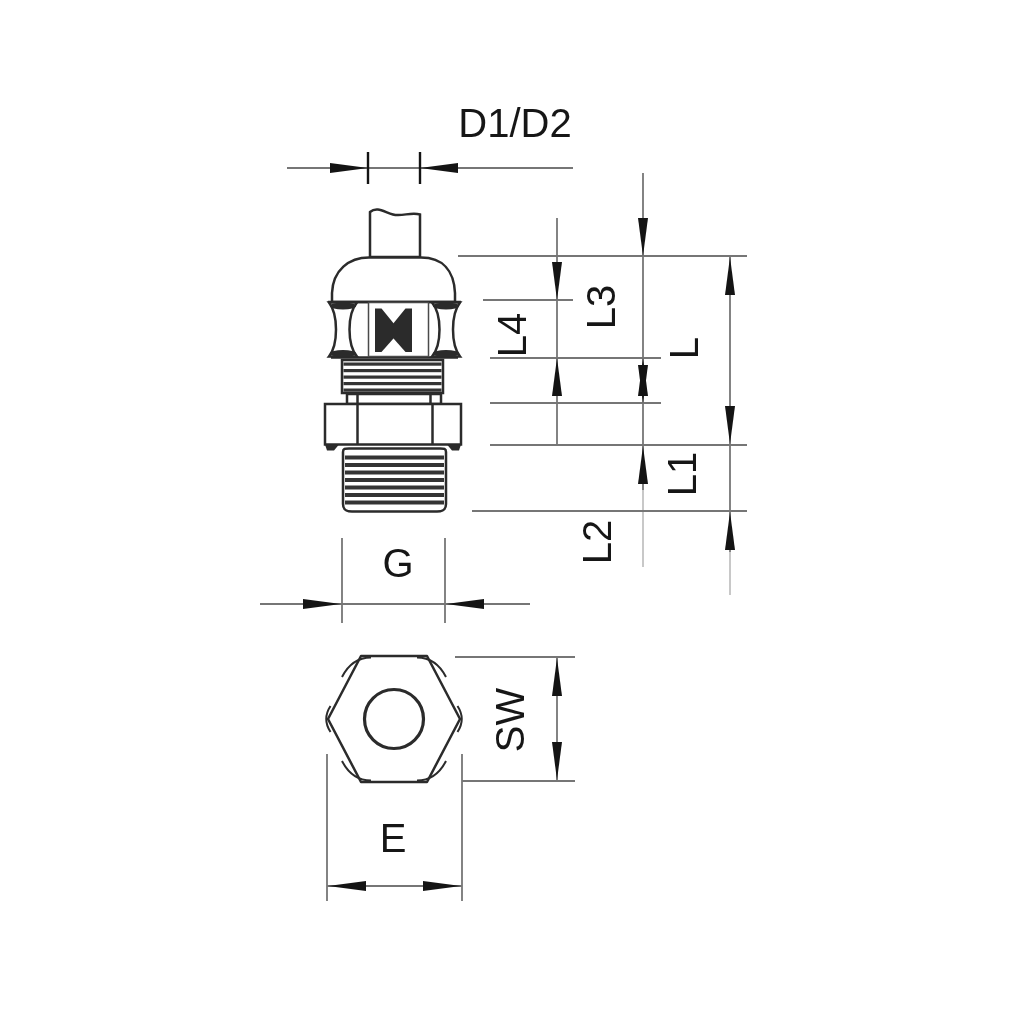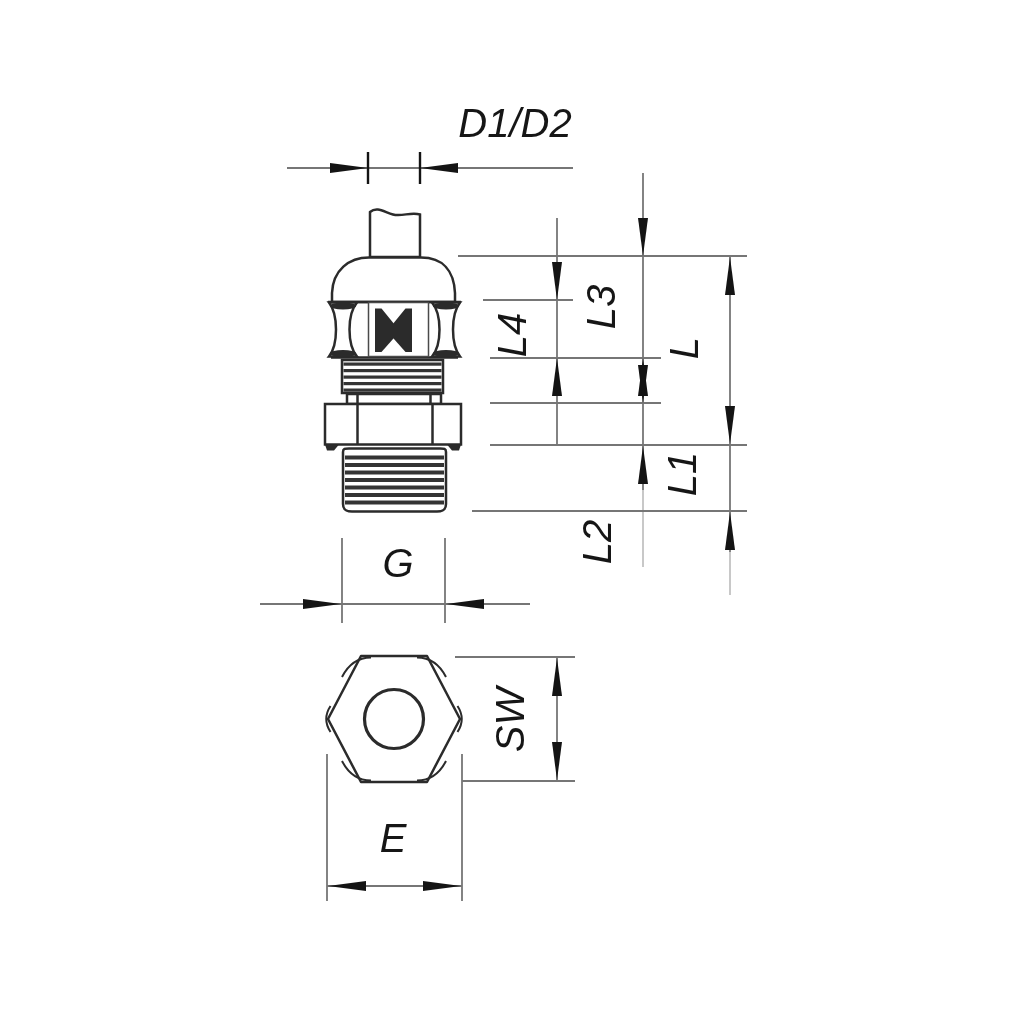--- a/index.html
+++ b/index.html
@@ -1,19 +1,19 @@
 <!DOCTYPE html>
 <html style="--bg: #ffffff; --line: #2b2b2b; --dim: #767676; --arrow: #141414; --text: #161616;"><head>
 <meta charset="utf-8">
 <style>
   :root{
     --bg:#ffffff; --line:#2b2b2b; --dim:#767676; --arrow:#141414; --text:#161616;
   }
   html,body{margin:0;padding:0;background:var(--bg);}
-  .stage{width:860px;height:1010px;background:var(--bg);position:relative;font-style:italic;}
+  .stage{width:860px;height:1010px;background:var(--bg);position:relative;}
   svg{display:block;}
   .obj{stroke:var(--line);stroke-width:2.5;fill:none;}
   .objf{stroke:var(--line);stroke-width:2.5;fill:#ffffff;}
   .objthin{stroke:#4a4a4a;stroke-width:1.5;fill:#ffffff;}
   .fillدark,.filldark{fill:var(--line);stroke:none;}
   .stripe{fill:#343434;stroke:none;}
   .dim{stroke:var(--dim);stroke-width:1.8;fill:none;}
   .dimfade{stroke:var(--dim);stroke-width:1.6;fill:none;opacity:.5;}
   .tick{stroke:var(--arrow);stroke-width:2.4;fill:none;}
   .arrow{fill:var(--arrow);stroke:none;}

